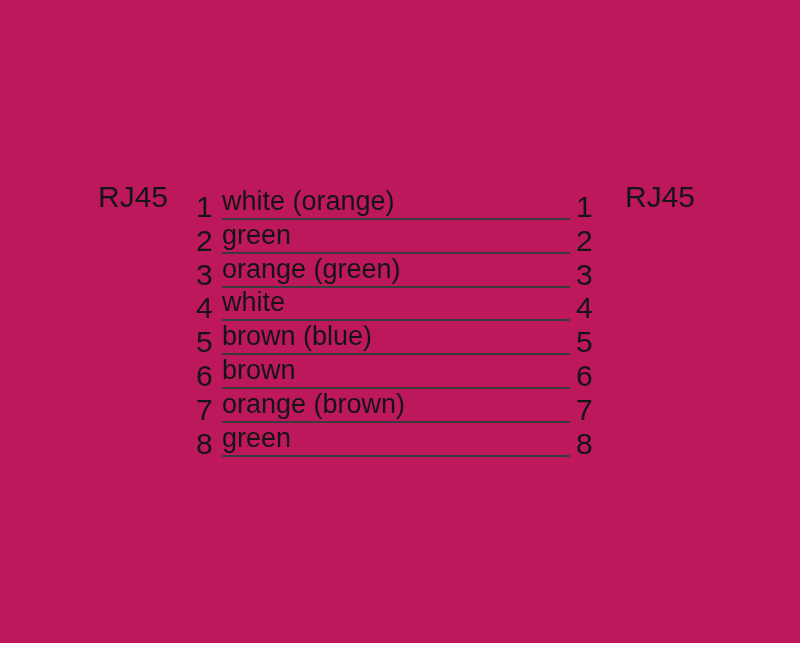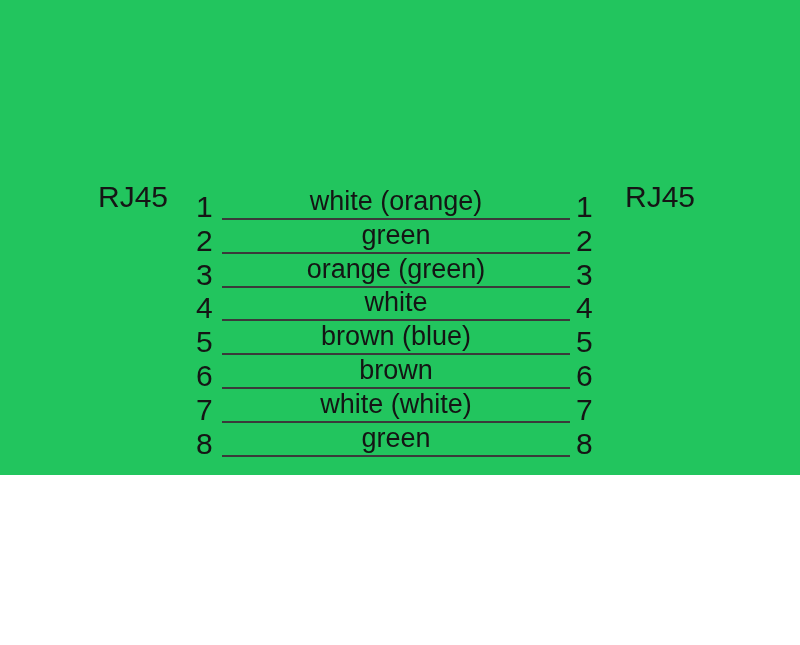--- a/index.html
+++ b/index.html
@@ -12,22 +12,22 @@
     width: 800px;
     height: 645px;
     font-family: "Liberation Sans", sans-serif;
     color: #000000;
     overflow: hidden;
   }
 
   #diagram {
     position: relative;
     width: 800px;
-    height: 475px;
-    background: #22c55e;
+    height: 643px;
+    background: #be185d;
   }
 
   
   .connector-label {
     position: absolute;
     font-size: 30px;
     line-height: 1;
     color: #151515;
     white-space: nowrap;
   }
@@ -60,21 +60,21 @@
     top: 0;
     height: 0;
     border-top: 2px solid #3a3a3a;
   }
 
   .wire-label {
     position: absolute;
     left: 222px;
     width: 348px;
     bottom: 3px;
-    text-align: center;
+    text-align: left;
     font-size: 27px;
     line-height: 1;
     color: #141414;
     white-space: nowrap;
   }
 </style>
 </head>
 <body>
 
 <div id="diagram">
@@ -114,21 +114,21 @@
         <div class="wire-line"></div>
         <div class="pin-number right">5</div>
       </div>
       <div class="pin-row" style="top: 387px;">
         <div class="wire-label">brown</div>
         <div class="pin-number left">6</div>
         <div class="wire-line"></div>
         <div class="pin-number right">6</div>
       </div>
       <div class="pin-row" style="top: 420.8px;">
-        <div class="wire-label">white (white)</div>
+        <div class="wire-label">orange (brown)</div>
         <div class="pin-number left">7</div>
         <div class="wire-line"></div>
         <div class="pin-number right">7</div>
       </div>
       <div class="pin-row" style="top: 454.6px;">
         <div class="wire-label">green</div>
         <div class="pin-number left">8</div>
         <div class="wire-line"></div>
         <div class="pin-number right">8</div>
       </div>

